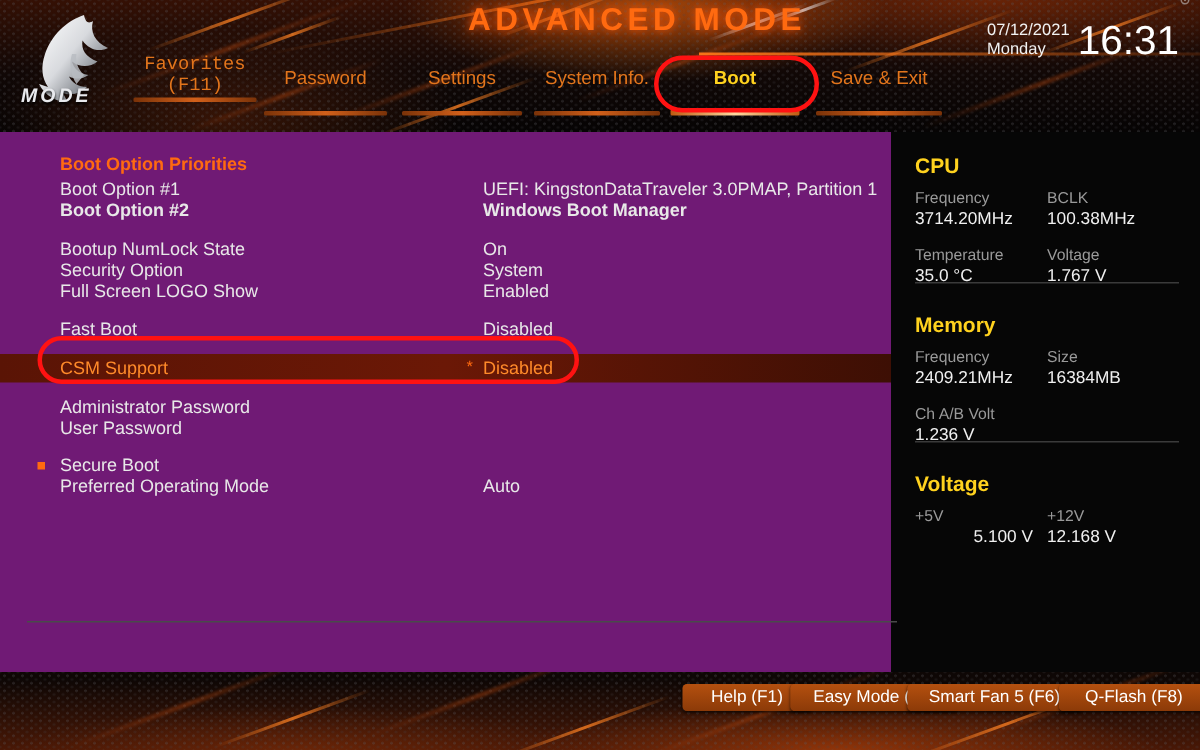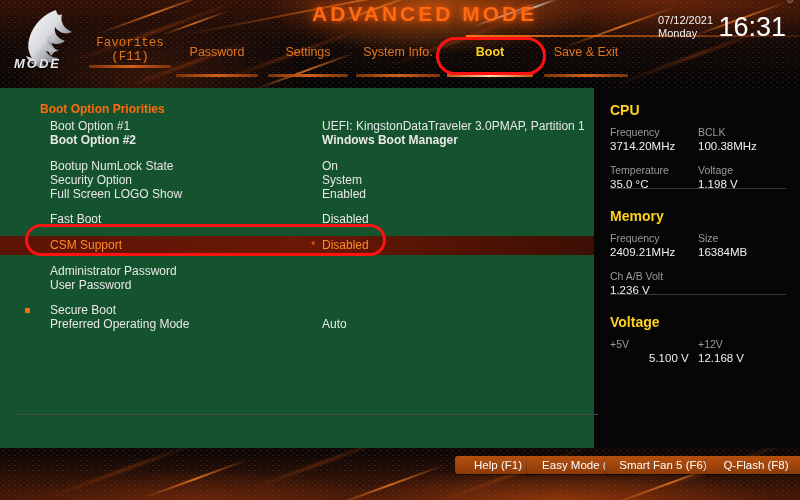--- a/index.html
+++ b/index.html
@@ -53,24 +53,24 @@
     line-height:15px;padding-top:2px;cursor:pointer;}
   .tab .bar{position:absolute;left:4px;right:4px;bottom:0;height:3px;
     background:linear-gradient(90deg,#7a3208,#d2601a,#7a3208);border-radius:1px;}
   .tab.active{color:#ffd21e;font-weight:bold;}
   .tab.active .bar{background:linear-gradient(90deg,#c05a10,#ffd9a0,#c05a10);height:4px;}
   .tabTwoLine{line-height:14px;padding-top:0px;font-family:Liberation Mono, monospace;}
 
   .redOval{position:absolute;border:3px solid #ff1212;border-radius:22px;pointer-events:none;}
 
   
-  .main{position:absolute;left:0;top:88px;width:800px;height:360px;background:#14532d;}
+  .main{position:absolute;left:0;top:88px;width:800px;height:360px;background:#701a75;}
   .settingsCol{position:absolute;left:0;top:0;width:594px;height:360px;}
   .row{position:absolute;left:0;width:594px;height:19px;}
-  .rowLbl{position:absolute;left:40px;top:0;font-size:12px;color:#e8e8e8;line-height:19px;white-space:nowrap;margin-left:10px;}
+  .rowLbl{position:absolute;left:40px;top:0;font-size:12px;color:#e8e8e8;line-height:19px;white-space:nowrap;}
   .rowVal{position:absolute;left:322px;top:0;font-size:12px;color:#e8e8e8;line-height:19px;white-space:nowrap;}
   .secHead{position:absolute;left:40px;top:0;font-size:12px;color:#ff6a10;line-height:19px;font-weight:bold;}
   .sq{position:absolute;left:25px;top:7px;width:5px;height:5px;background:#ff6a10;}
   .row.sel{background:linear-gradient(90deg,#5a1405 0%,#6b1806 50%,#3d0f04 100%);}
   .row.sel .rowLbl,.row.sel .rowVal{color:#ff8a2a;}
   .selStar{position:absolute;left:311px;top:3px;color:#ff6a10;font-size:11px;line-height:13px;}
 
   
   .panel{position:absolute;left:594px;top:0;width:206px;height:360px;background:#060606;}
   .pSec{position:absolute;left:0;width:206px;}
@@ -229,21 +229,21 @@
     <div class="panel">
         <div class="pSec" style="top: 14px; height: 100px;">
           <div class="pTitle">CPU</div>
           <div class="pKey" style="left: 16px; top: 24px;">Frequency</div>
           <div class="pVal" style="left: 16px; top: 38px;">3714.20MHz</div>
           <div class="pKey" style="left: 104px; top: 24px;">BCLK</div>
           <div class="pVal" style="left: 104px; top: 38px;">100.38MHz</div>
           <div class="pKey" style="left: 16px; top: 62px;">Temperature</div>
           <div class="pVal" style="left: 16px; top: 76px;"> 35.0 °C</div>
           <div class="pKey" style="left: 104px; top: 62px;">Voltage</div>
-          <div class="pVal" style="left: 104px; top: 76px;"> 1.198 V</div>
+          <div class="pVal" style="left: 104px; top: 76px;"> 1.767 V</div>
         </div>
         <div class="pLine" style="top: 100px;"></div>
         <div class="pSec" style="top: 120px; height: 100px;">
           <div class="pTitle">Memory</div>
           <div class="pKey" style="left: 16px; top: 24px;">Frequency</div>
           <div class="pVal" style="left: 16px; top: 38px;">2409.21MHz</div>
           <div class="pKey" style="left: 104px; top: 24px;">Size</div>
           <div class="pVal" style="left: 104px; top: 38px;">16384MB</div>
           <div class="pKey" style="left: 16px; top: 62px;">Ch A/B Volt</div>
           <div class="pVal" style="left: 16px; top: 76px;"> 1.236 V</div>

